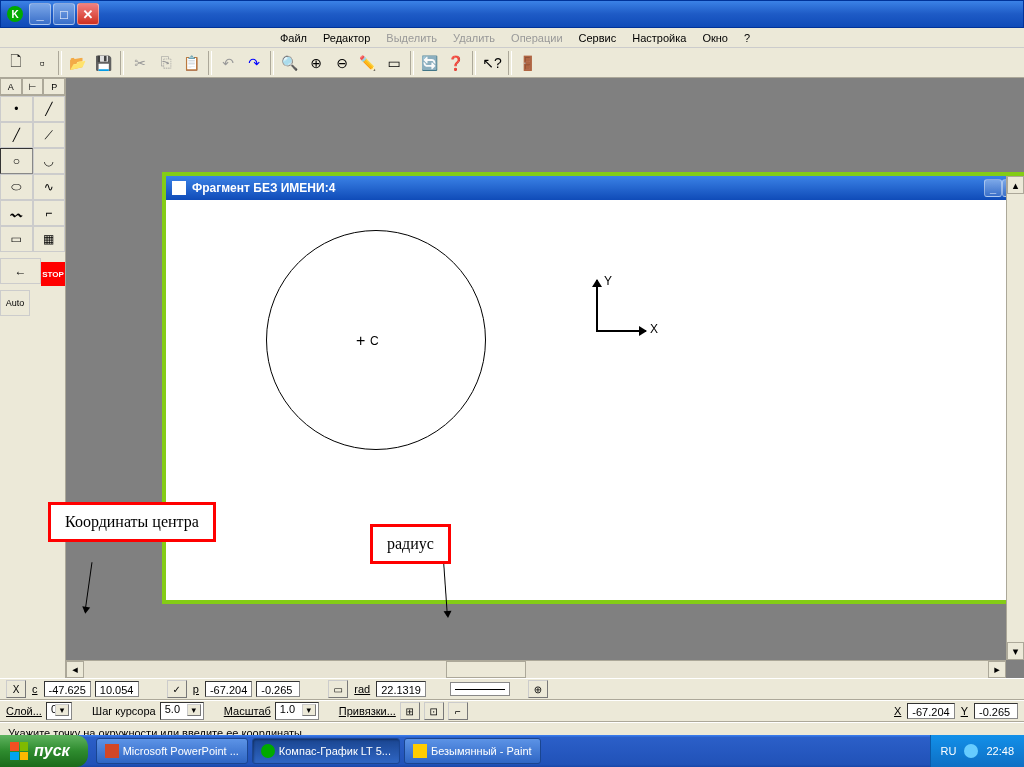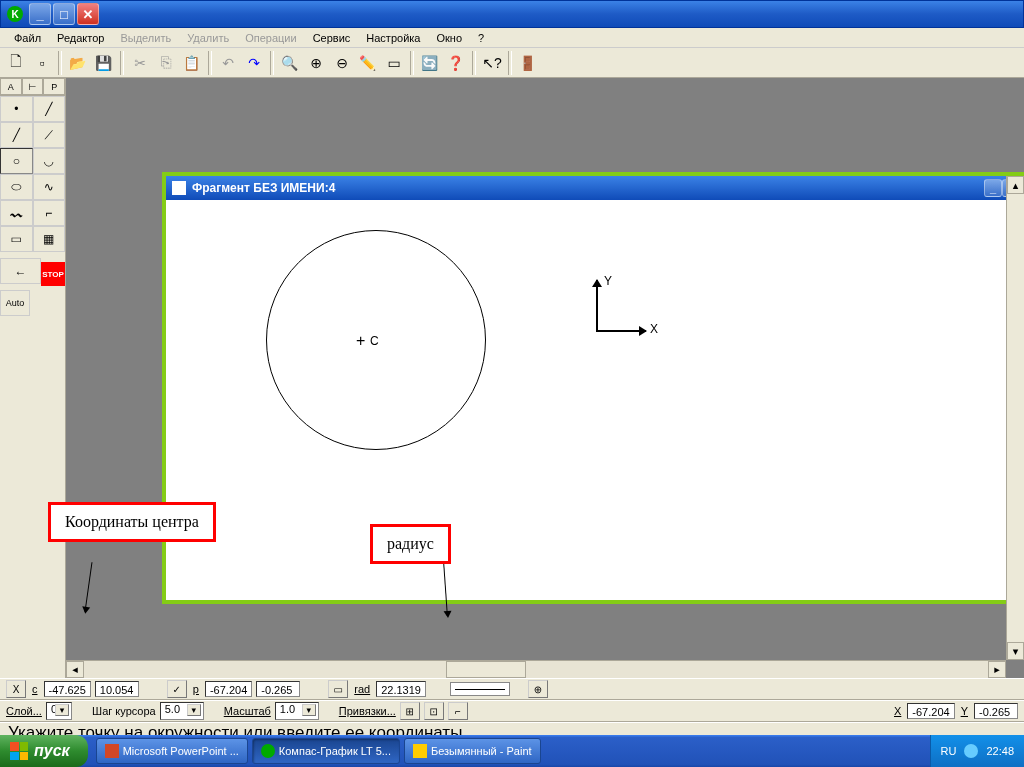--- a/index.html
+++ b/index.html
@@ -8,21 +8,21 @@
 
 .titlebar { height:28px; background:linear-gradient(to bottom,#3b82e6 0%,#1e5bc6 50%,#0f4bb8 100%); display:flex; align-items:center; color:#fff; font-weight:bold; font-size:13px; padding-left:6px; border:1px solid #003399; }
 .titlebar .appicon { width:16px; height:16px; background:#0a0; border-radius:50%; margin-right:6px; display:flex; align-items:center; justify-content:center; color:#fff; font-size:10px; }
 .titlebar .title { flex:1; }
 .winbtns { display:flex; margin-right:4px; gap:2px; }
 .winbtn { width:22px; height:22px; border-radius:3px; display:flex; align-items:center; justify-content:center; font-family:Arial; font-weight:bold; cursor:pointer; border:1px solid rgba(255,255,255,0.4); }
 .winbtn.min, .winbtn.max { background:linear-gradient(to bottom,#7ba7e8,#3a6fc9); color:#fff; }
 .winbtn.close { background:linear-gradient(to bottom,#f08080,#d03020); color:#fff; font-size:13px; }
 
 
-.menubar { height:20px; background:#ece9d8; display:flex; align-items:center; padding-left:6px; border-bottom:1px solid #ccc; }
+.menubar { height:20px; background:#ece9d8; display:flex; align-items:center; padding-left:6px; border-bottom:1px solid #ccc;justify-content:center; }
 .menubar span { padding:2px 8px; cursor:pointer; }
 .menubar span.disabled { color:#999; }
 
 
 .toolbar { height:30px; background:#ece9d8; border-bottom:1px solid #aca899; display:flex; align-items:center; padding:2px 4px; gap:2px; }
 .tbtn { width:24px; height:24px; border:1px solid transparent; display:flex; align-items:center; justify-content:center; cursor:pointer; font-size:14px; }
 .tsep { width:4px; height:24px; border-left:1px solid #aca899; border-right:1px solid #fff; margin:0 2px; }
 
 
 .mainarea { position:relative; height:600px; background:#808080; display:flex; }
@@ -82,21 +82,21 @@
 .parambar .fld { background:#fff; border:1px inset #888; padding:1px 4px; min-width:44px; height:16px; line-height:14px; }
 .parambar .lbl { padding:0 2px; text-decoration:underline; }
 .parambar .btn { width:20px; height:18px; border:1px outset #ccc; background:#ece9d8; display:flex; align-items:center; justify-content:center; cursor:pointer; font-size:10px; }
 .parambar .spacer { flex:1; }
 .stylebox { width:60px; height:14px; background:#fff; border:1px solid #888; position:relative; }
 .stylebox::after { content:""; position:absolute; left:4px; right:4px; top:50%; height:1px; background:#000; }
 
 .dropdown { background:#fff; border:1px inset #888; height:18px; padding:0 14px 0 4px; position:relative; min-width:26px; }
 .dropdown::after { content:"▾"; position:absolute; right:2px; top:1px; font-size:9px; background:#ece9d8; border:1px outset #ccc; width:12px; text-align:center; }
 
-.statusbar { height:20px; background:#ece9d8; border-top:1px solid #fff; padding:2px 8px; display:flex; align-items:center; font-size:17px; }
+.statusbar { height:20px; background:#ece9d8; border-top:1px solid #fff; padding:2px 8px; display:flex; align-items:center; font-size:11px; }
 
 
 .taskbar { position:absolute; bottom:0; left:0; right:0; height:32px; background:linear-gradient(to bottom,#3c81f3 0%,#2b5fc8 8%,#2152b8 92%,#1846a8 100%); display:flex; align-items:center; }
 .startbtn { height:32px; padding:0 18px 0 10px; background:linear-gradient(to bottom,#5fb35f 0%,#2e8b2e 50%,#1a6b1a 100%); color:#fff; font-weight:bold; font-style:italic; font-size:16px; display:flex; align-items:center; border-radius:0 12px 12px 0; cursor:pointer; }
 .startbtn .winlogo { width:18px; height:18px; margin-right:6px; display:grid; grid-template-columns:1fr 1fr; grid-template-rows:1fr 1fr; gap:1px; }
 .startbtn .winlogo span:nth-child(1){background:#f25022;} .startbtn .winlogo span:nth-child(2){background:#7fba00;} .startbtn .winlogo span:nth-child(3){background:#00a4ef;} .startbtn .winlogo span:nth-child(4){background:#ffb900;}
 .taskbtn { height:26px; margin:0 2px; padding:0 8px; background:linear-gradient(to bottom,#5c93e6,#2f66c4); color:#fff; border:1px solid #1a4590; border-radius:3px; display:flex; align-items:center; font-size:11px; cursor:pointer; max-width:160px; overflow:hidden; white-space:nowrap; }
 .taskbtn.active { background:linear-gradient(to bottom,#1a4590,#2f66c4); box-shadow:inset 1px 1px 2px rgba(0,0,0,0.3); }
 .taskbtn .ticon { width:14px; height:14px; margin-right:4px; background:#fff; }
 .tray { margin-left:auto; height:32px; background:linear-gradient(to bottom,#1290e9,#0e6fc4); display:flex; align-items:center; padding:0 10px; color:#fff; font-size:11px; gap:8px; border-left:1px solid #0a5aa8; }

